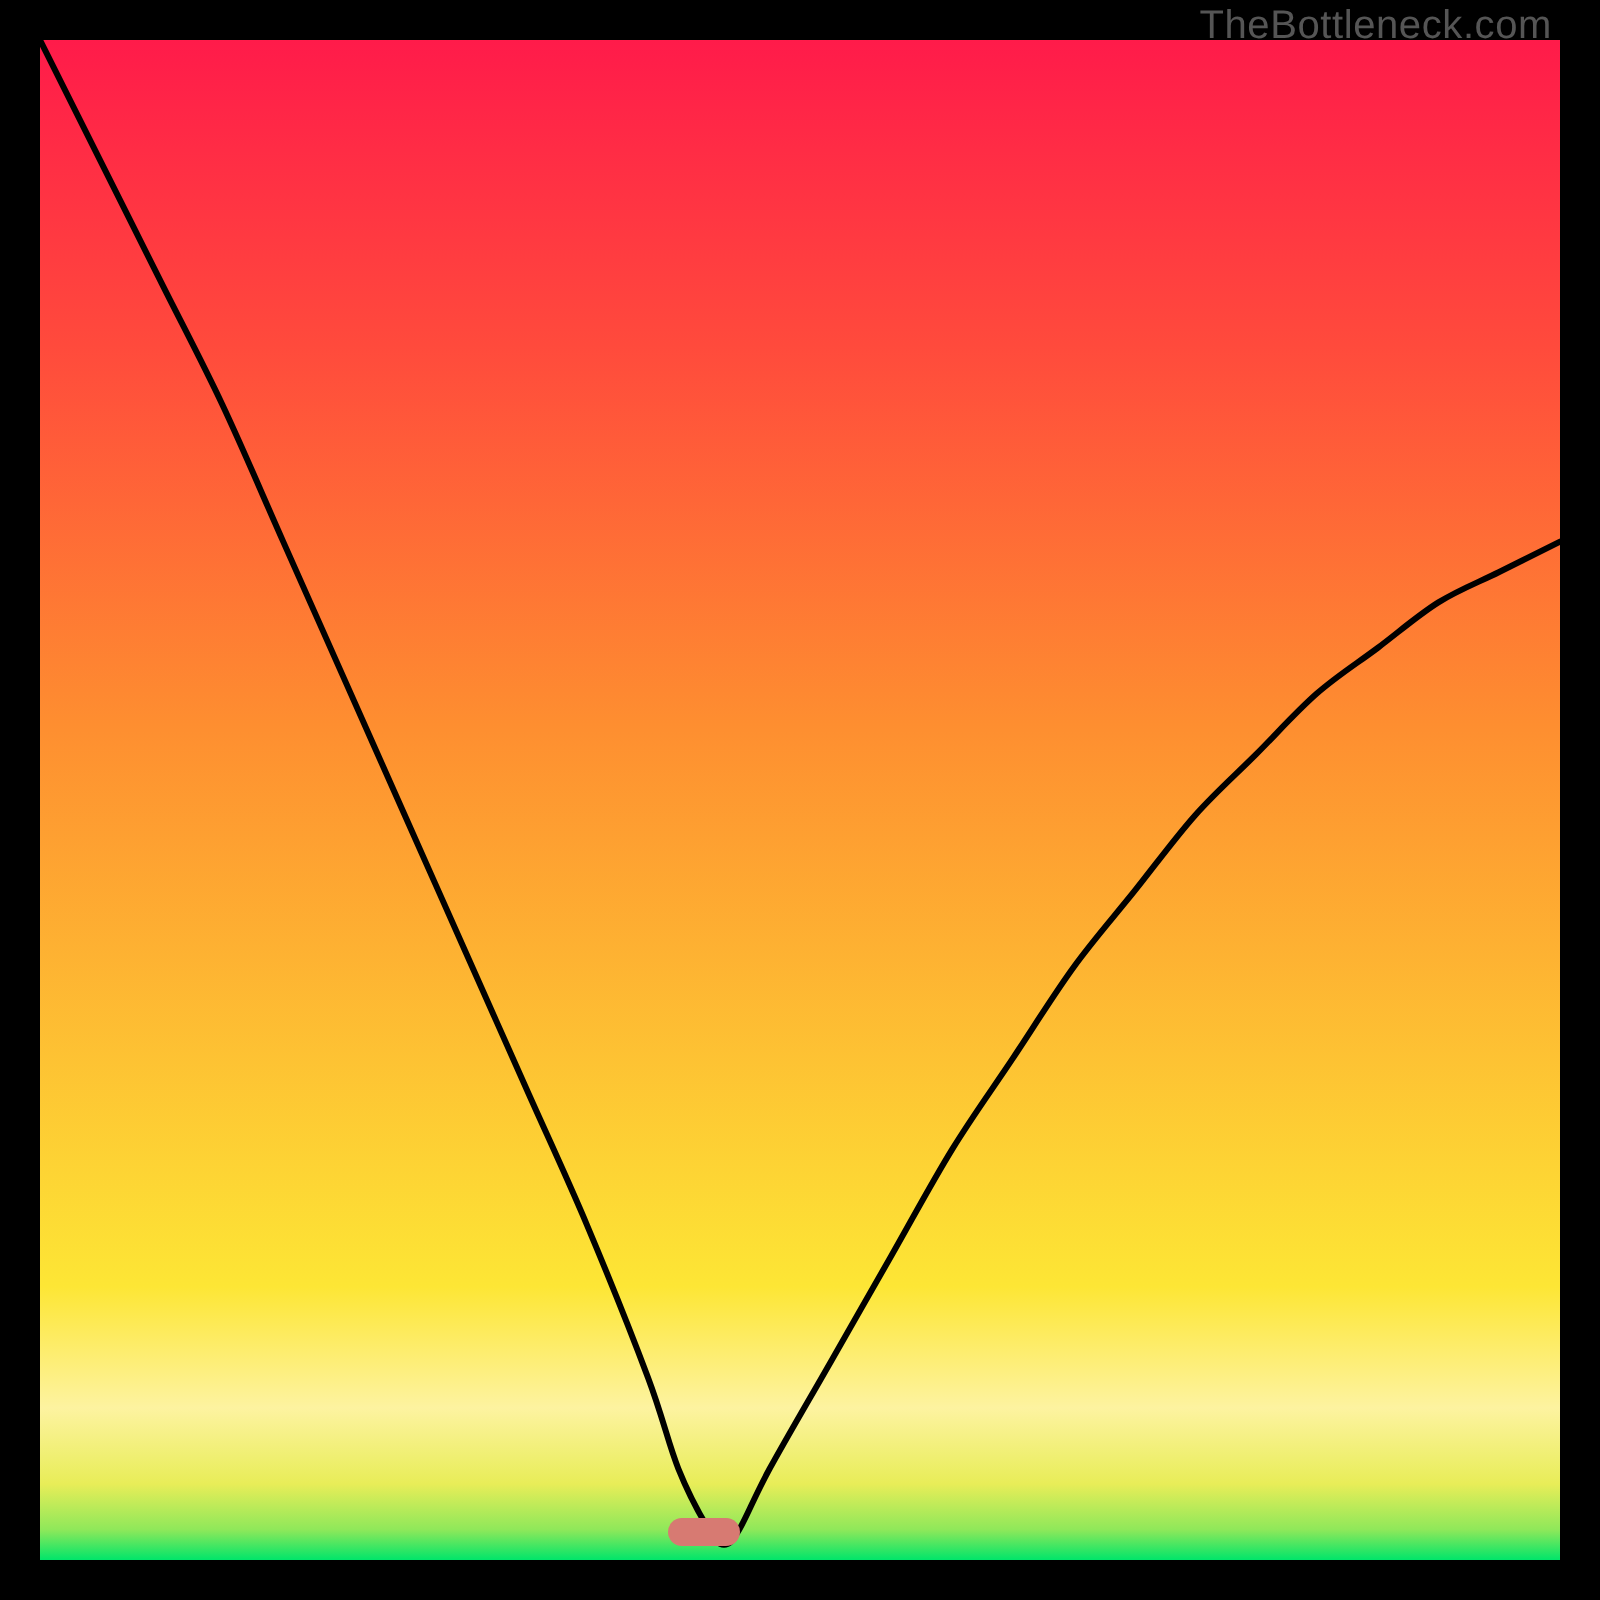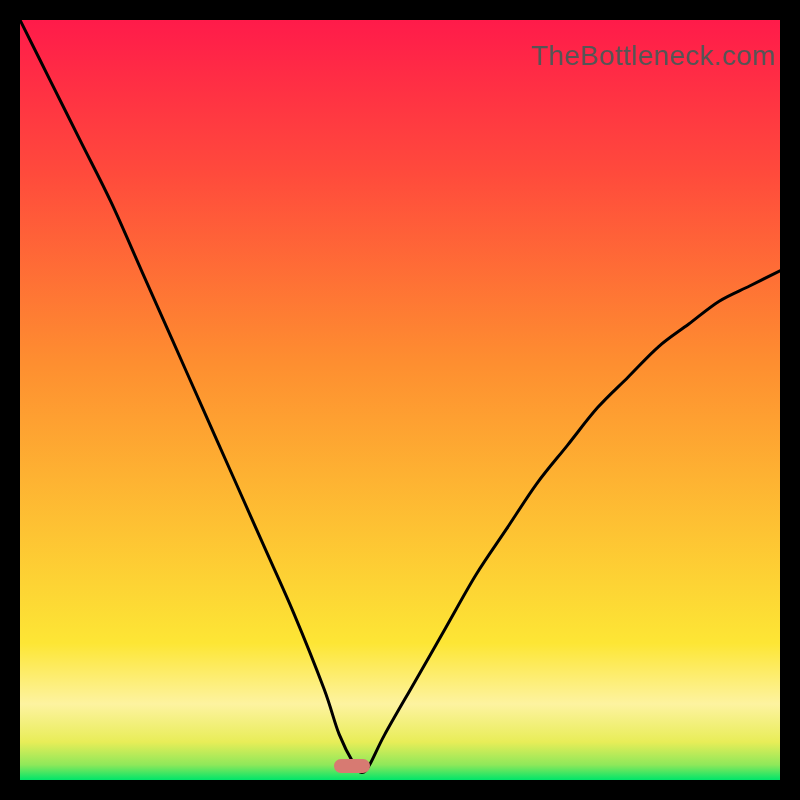--- a/index.html
+++ b/index.html
@@ -32,24 +32,23 @@
     left: 0;
     top: 0;
     width: 100%;
     height: 100%;
   }
   .watermark {
     position: absolute;
     top: 2px;
     right: 24px;
     color: #555;
-    font-size: 28px;
+    font-size: 20px;
     font-weight: 500;
     letter-spacing: 0.3px;
-    margin-top: 38px;
   }
   svg.curve-layer {
     position: absolute;
     left: 0;
     top: 0;
     width: 100%;
     height: 100%;
     overflow: visible;
   }
   .marker {

